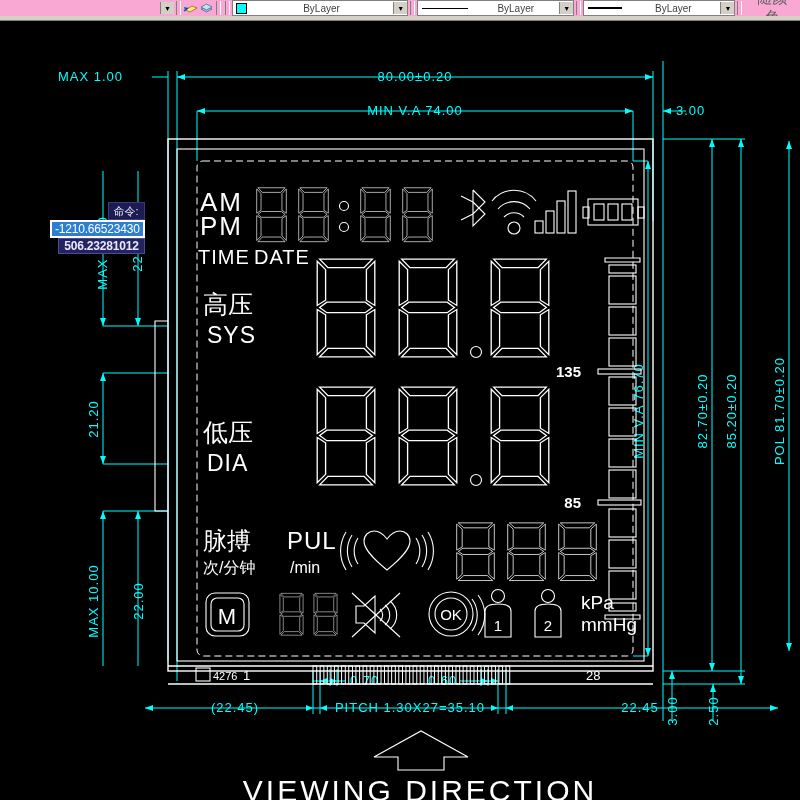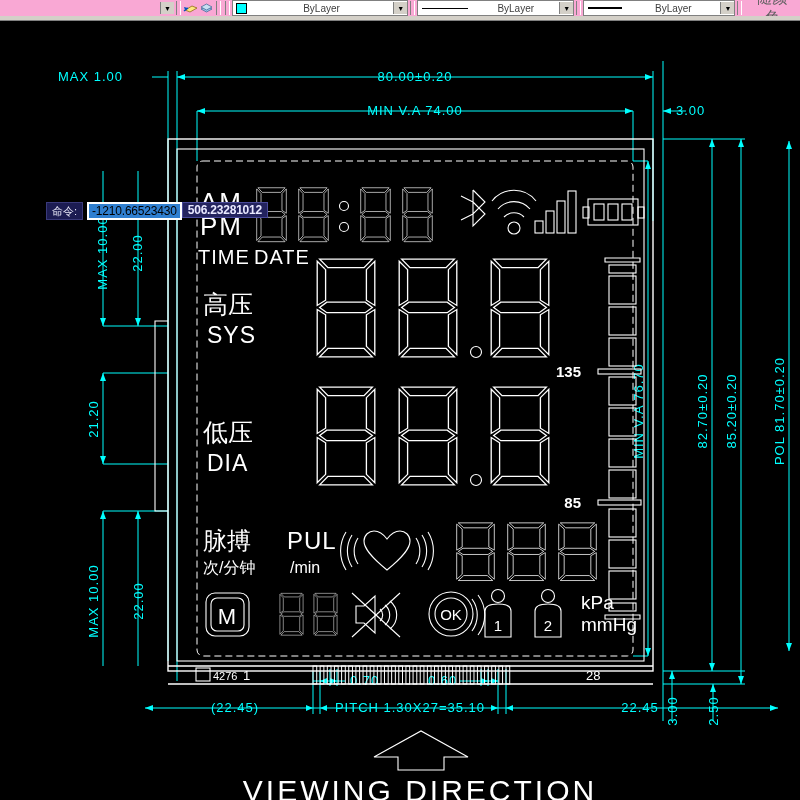--- a/index.html
+++ b/index.html
@@ -31,26 +31,26 @@
   #toolbar-bottomline{position:absolute;left:0;top:16px;width:800px;height:4px;
                       background:#d4d0c8;border-bottom:1px solid #808080;}
 
   
   #canvas{position:absolute;left:0;top:21px;width:800px;height:779px;
           background:#000;overflow:hidden;}
   #svgroot{position:absolute;left:0;top:0;}
 
   
   #cmdbar{position:absolute;left:46px;top:202px;display:flex;
-          align-items:flex-start;height:19px;z-index:40;
-          font-family:"Liberation Sans",sans-serif;}
+          align-items:flex-end;height:19px;z-index:40;
+          font-family:"Liberation Sans",sans-serif;flex-direction:column;}
   #cmd-label{background:#1c1c52;color:#e8e8f8;font-size:11px;
              padding:1px 5px 0 5px;display:flex;align-items:center;
              border:1px solid #3a3a7a;}
-  #cmd-input{background:#2f7fd0;color:#000000;font-size:12px;
+  #cmd-input{background:#2f7fd0;color:#ffffff;font-size:12px;
              padding:0 3px;display:flex;align-items:center;
              border:2px solid #ffffff;margin-left:4px;letter-spacing:-0.2px;}
   #coord-box{background:#23235e;color:#e8e8ff;font-size:12px;
              padding:0 5px;display:flex;align-items:center;
              border:1px solid #4a4a9a;letter-spacing:-0.2px;font-weight:bold;}
 </style>
 </head>
 <body>
 
 <div id="toolbar">

